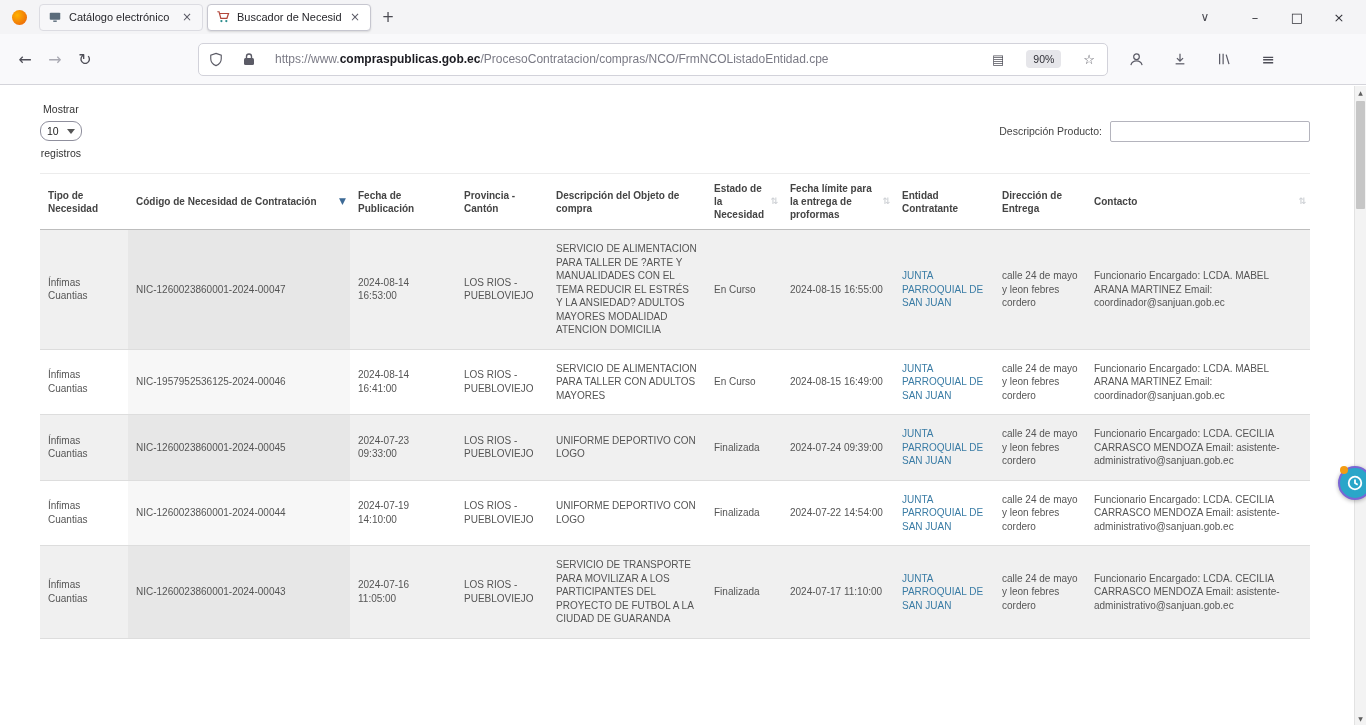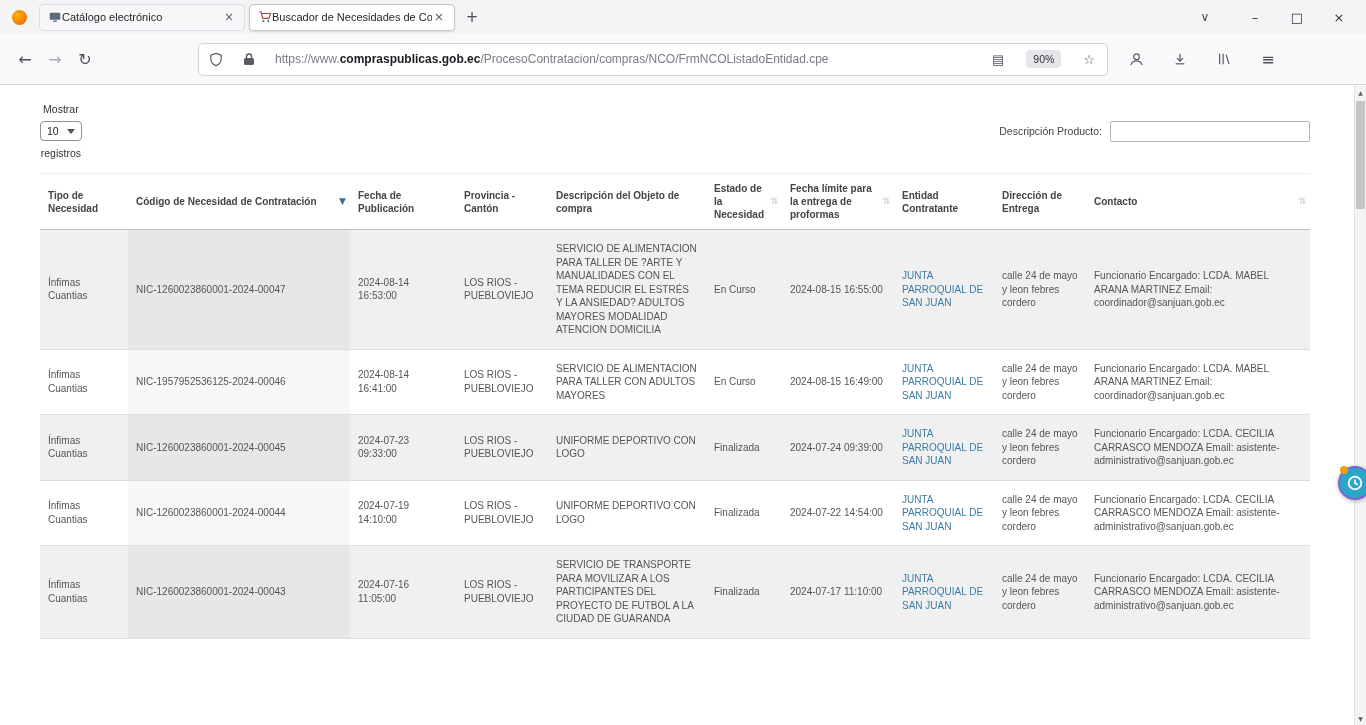--- a/index.html
+++ b/index.html
@@ -4,21 +4,21 @@
 <style>
   * { box-sizing: border-box; margin: 0; padding: 0; }
   html, body { width: 1366px; height: 725px; overflow: hidden; }
   body { font-family: "Liberation Sans", sans-serif; background: #fff; }
   .window { position: relative; width: 1366px; height: 725px; background: #fff; overflow: hidden; }
 
   
   .tabbar { height: 34px; background: #f4f4f6; display: flex; align-items: center; padding: 0 6px; }
   .app-dot { width: 15px; height: 15px; border-radius: 50%; margin: 0 12px 0 6px;
              background: radial-gradient(circle at 35% 35%, #ffb300, #e8590c); cursor: pointer; }
-  .tab { width: 206px; height: 27px; display: flex; align-items: center; padding: 0 8px;
+  .tab { width: 164px; height: 27px; display: flex; align-items: center; gap: 7px; padding: 0 8px;
          border-radius: 4px; margin-right: 4px; border: 1px solid #dcdce2; background: #f7f7f9; }
   .tab.active { background: #ffffff; border: 1px solid #c6c6cf; box-shadow: 0 1px 2px rgba(0,0,0,.12); }
   .tab-title { flex: 1; font-size: 11px; color: #26262b; white-space: nowrap; overflow: hidden; }
   .tab-close { font-size: 12px; color: #5b5b66; padding: 0 2px; cursor: pointer;
                font-family: "DejaVu Sans", sans-serif; }
   .favicon { display: inline-flex; width: 14px; height: 14px; }
   .newtab { border: 0; background: transparent; font-size: 15px; color: #4a4a52; width: 26px; height: 26px;
             cursor: pointer; font-family: "DejaVu Sans", sans-serif; }
   .flex-spacer { flex: 1; }
   .tb-glyph-btn { border: 0; background: transparent; color: #4a4a52; font-size: 12px; width: 30px; height: 28px;
@@ -49,21 +49,21 @@
   
   .content { padding: 0 56px 0 40px; }
   .banner { margin-top: 14px; background: #d9edf7; border: 1px solid #bce8f1; border-radius: 4px;
             padding: 9px 14px; font-size: 10.5px; color: #31708f; }
   .banner b.prefix { color: #1d4f63; }
   .banner b.enter { color: #1d4f63; }
 
   .controls { margin-top: 18px; display: flex; justify-content: space-between; align-items: center;
               font-size: 10.5px; color: #333; }
   .show-control { display: flex; align-items: center; gap: 6px; flex-direction: column; }
-  .select-box { display: inline-flex; align-items: center; gap: 8px; border: 1px solid #8f8f9d; border-radius: 4px;
+  .select-box { display: inline-flex; align-items: center; gap: 8px; border: 1px solid #8f8f9d; border-radius: 9px;
                 background: #fff; padding: 3px 6px; font-size: 10.5px; color: #222; cursor: pointer; }
   .select-box .tri { width: 0; height: 0; border-left: 4px solid transparent; border-right: 4px solid transparent;
                      border-top: 5px solid #555; }
   .filter-control { display: flex; align-items: center; gap: 8px; color: #444; }
   .filter-control input { width: 200px; height: 21px; border: 1px solid #b4b4bd; border-radius: 2px;
                           font-size: 11px; padding: 0 5px; font-family: "Liberation Sans", sans-serif; }
 
   
   table.data-table { width: 1270px; table-layout: fixed; border-collapse: collapse; margin-top: 14px;
                      border-top: 1px solid #ececec; border-bottom: 1px solid #ddd; }

